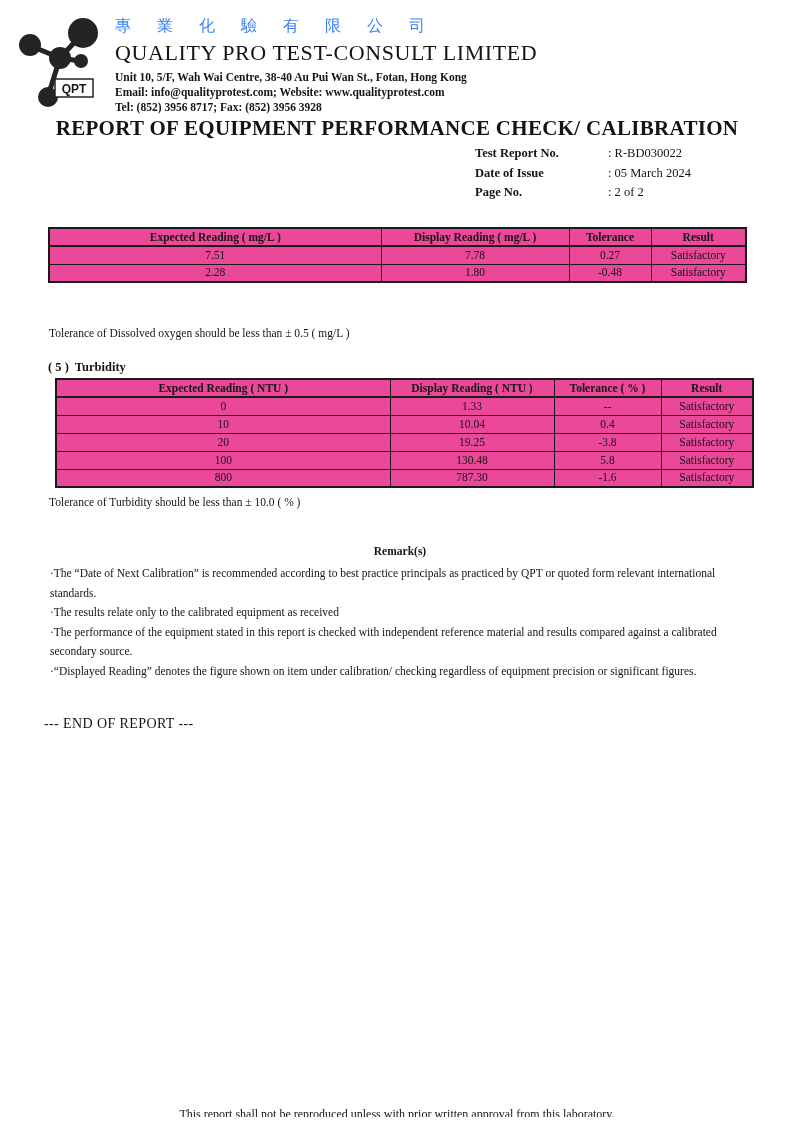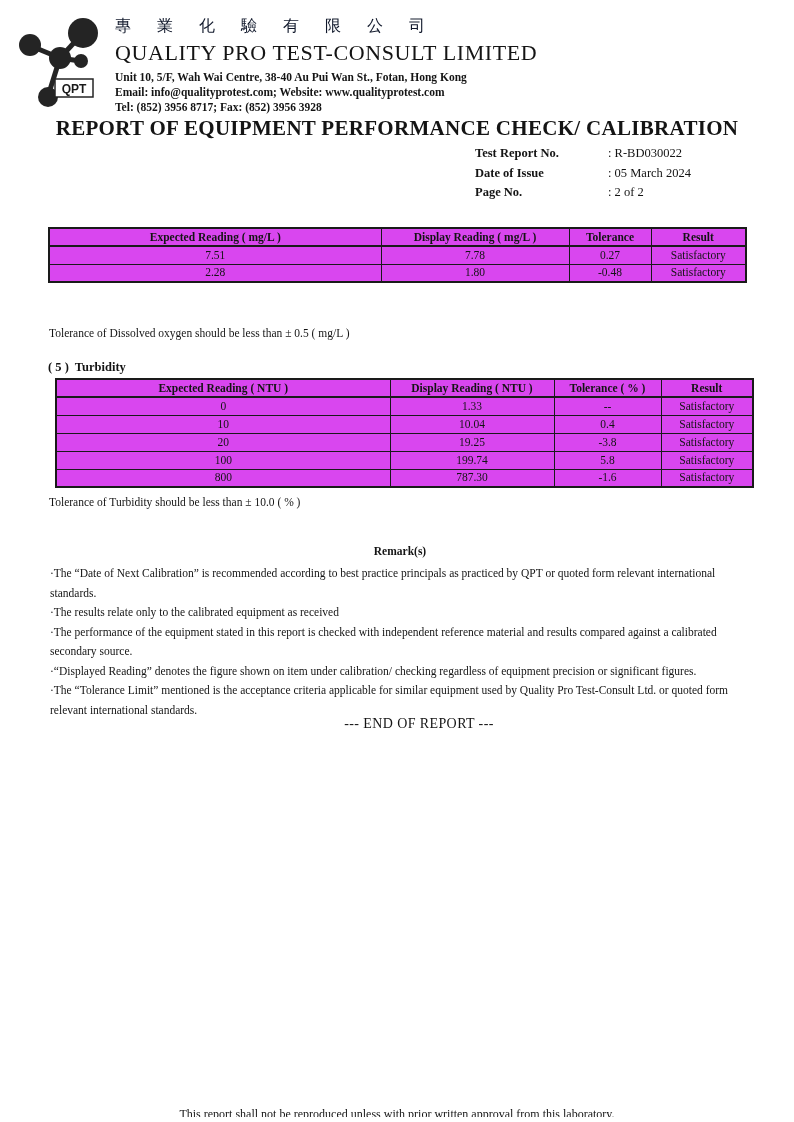--- a/index.html
+++ b/index.html
@@ -10,21 +10,21 @@
     margin:0 auto;
     background:#ffffff;
     overflow:hidden;
     font-family:"Liberation Serif", "DejaVu Serif", serif;
     color:#141414;
   }
 
   
   .logo { position:absolute; left:8px; top:8px; width:100px; height:100px; }
   .header-text { position:absolute; left:115px; top:16px; width:560px; }
-  .company-cn { font-size:16px; letter-spacing:11px; color:#0f172a; white-space:nowrap; }
+  .company-cn { font-size:16px; letter-spacing:11px; color:#3b82f6; white-space:nowrap; }
   .company-en { font-size:22px; letter-spacing:0.6px; margin-top:3px; white-space:nowrap; }
   .addr-line { font-size:11.5px; font-weight:bold; line-height:15px; white-space:nowrap; }
   .addr-block { margin-top:4px; }
 
   
   .report-title {
     position:absolute; left:0; top:116px; width:100%;
     text-align:center; font-size:21px; font-weight:bold; letter-spacing:0.3px;
     white-space:nowrap;
   }
@@ -33,21 +33,21 @@
   .report-info { position:absolute; left:475px; top:144px; font-size:12.5px; }
   .info-row { display:flex; line-height:19.5px; }
   .info-label { font-weight:bold; width:133px; }
   .info-value { white-space:pre; }
 
   
   .sec-heading { position:absolute; left:48px; font-weight:bold; font-size:12.5px; white-space:pre; }
   .sec-heading.s4 { top:208px;margin-top:42px; }
   .sec-heading.s5 { top:360px; }
 
-  table.results { position:absolute; left:48px; border-collapse:collapse; table-layout:fixed; width:697px; background:#d946ef; border:2px solid #1a1a1a; }
+  table.results { position:absolute; left:48px; border-collapse:collapse; table-layout:fixed; width:697px; background:#ec4899; border:2px solid #1a1a1a; }
   table.t1 { top:227px; }
   table.t2 { top:378px;margin-left:7px; }
   table.results th, table.results td {
     border:1px solid #1a1a1a;
     height:18px; padding:0 3px;
     text-align:center; vertical-align:middle;
     font-size:11.5px; line-height:13px;
   }
   table.results th { font-weight:bold; border-bottom-width:2px; }
   .t1 .c1 { width:332px; } .t1 .c2 { width:188px; } .t1 .c3 { width:82px; } .t1 .c4 { width:95px; }
@@ -58,21 +58,21 @@
   .table-note.n5 { top:496px; }
 
   
   .remarks { position:absolute; left:50px; top:545px; width:700px; }
   .remarks-heading { font-weight:bold; font-size:11.5px; margin-bottom:7px;text-align:center; }
   .remark-item { font-size:11.5px; line-height:19.5px; }
 
   
   .end-of-report {
     position:absolute; left:0; top:716px; width:100%;
-    text-align:center; font-size:14px; letter-spacing:0.4px;padding-left:44px;
+    font-size:14px; letter-spacing:0.4px;padding-left:44px;
   }
   .footer-disclaimer {
     position:absolute; left:0; top:1106px; width:100%;
     text-align:center; font-size:12px; line-height:16px;
     height:11px; overflow:hidden;
   }
 </style>
 </head>
 <body>
 
@@ -174,42 +174,41 @@
           <td>Satisfactory</td>
         </tr>
         <tr>
           <td>20</td>
           <td>19.25</td>
           <td>-3.8</td>
           <td>Satisfactory</td>
         </tr>
         <tr>
           <td>100</td>
-          <td>199.74</td>
+          <td>130.48</td>
           <td>5.8</td>
           <td>Satisfactory</td>
         </tr>
         <tr>
           <td>800</td>
           <td>787.30</td>
           <td>-1.6</td>
           <td>Satisfactory</td>
         </tr>
       </tbody>
   </table>
   <div class="table-note n5">Tolerance of Turbidity should be less than ± 10.0 ( % )</div>
 
   <div class="remarks">
     <div class="remarks-heading">Remark(s)</div>
     <div>
         <div class="remark-item">·The “Date of Next Calibration” is recommended according to best practice principals as practiced by QPT or quoted form relevant international standards.</div>
         <div class="remark-item">·The results relate only to the calibrated equipment as received</div>
         <div class="remark-item">·The performance of the equipment stated in this report is checked with independent reference material and results compared against a calibrated secondary source.</div>
         <div class="remark-item">·“Displayed Reading” denotes the figure shown on item under calibration/ checking regardless of equipment precision or significant figures.</div>
-        <div class="remark-item">·The “Tolerance Limit” mentioned is the acceptance criteria applicable for similar equipment used by Quality Pro Test-Consult Ltd. or quoted form relevant international standards.</div>
       </div>
   </div>
 
   <div class="end-of-report">--- END OF REPORT ---</div>
 
   <div class="footer-disclaimer">This report shall not be reproduced unless with prior written approval from this laboratory.</div>
 
 </div>
 
 </body></html>

